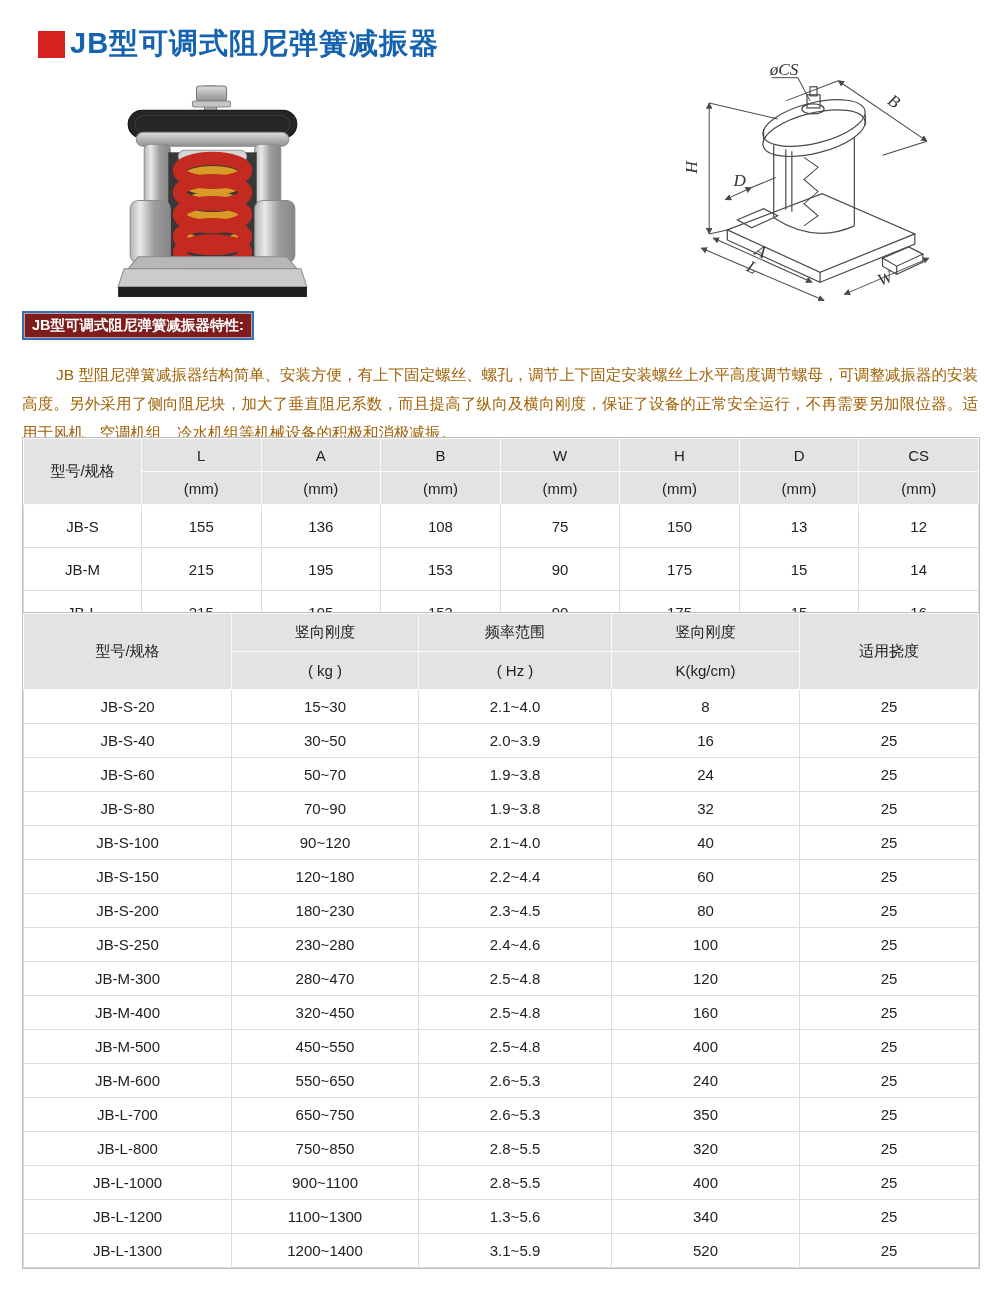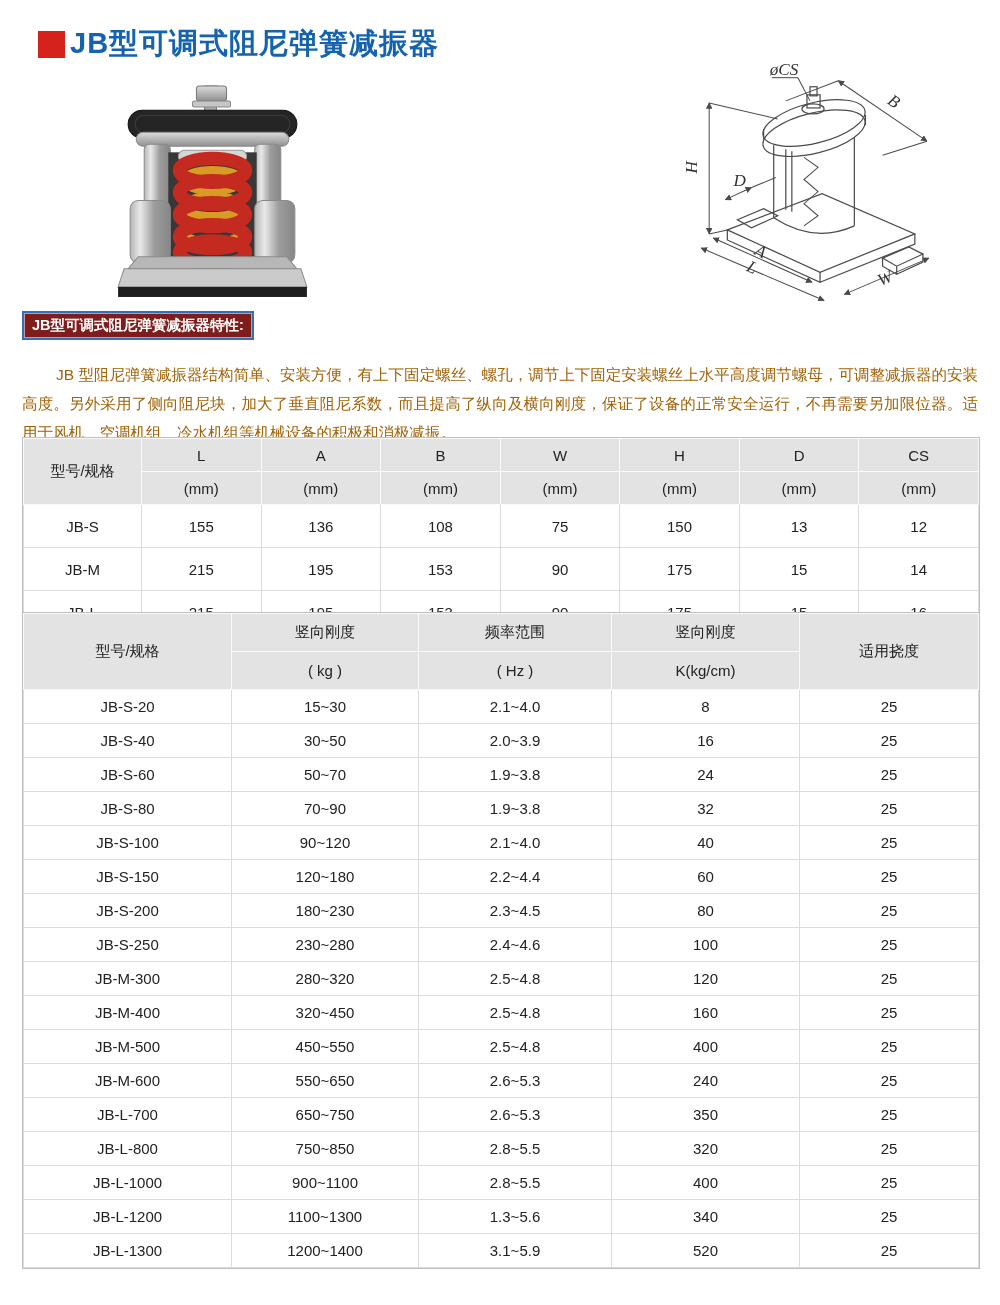--- a/index.html
+++ b/index.html
@@ -288,21 +288,21 @@
           </tr>
           <tr>
             <td>JB-S-250</td>
             <td>230~280</td>
             <td>2.4~4.6</td>
             <td>100</td>
             <td>25</td>
           </tr>
           <tr>
             <td>JB-M-300</td>
-            <td>280~320</td>
+            <td>280~470</td>
             <td>2.5~4.8</td>
             <td>120</td>
             <td>25</td>
           </tr>
           <tr>
             <td>JB-M-400</td>
             <td>320~450</td>
             <td>2.5~4.8</td>
             <td>160</td>
             <td>25</td>

